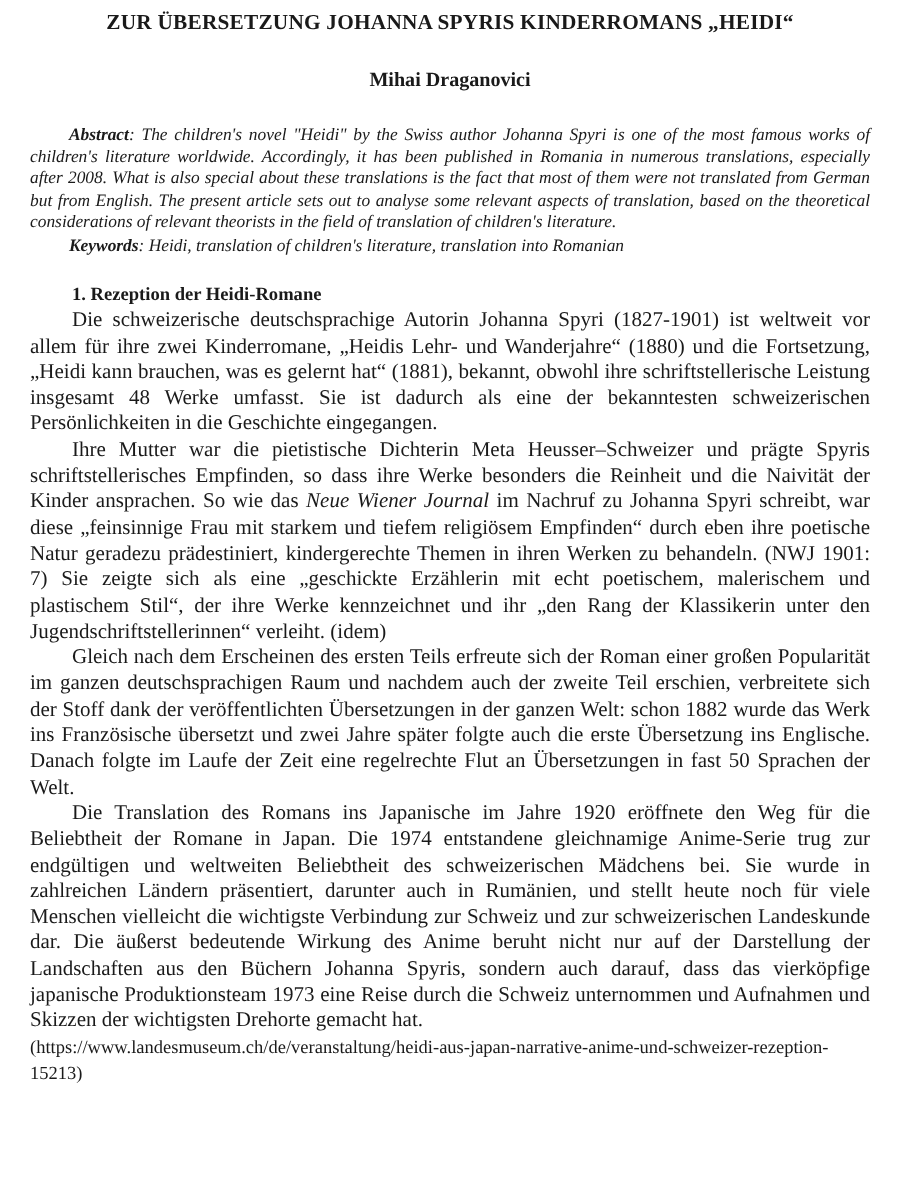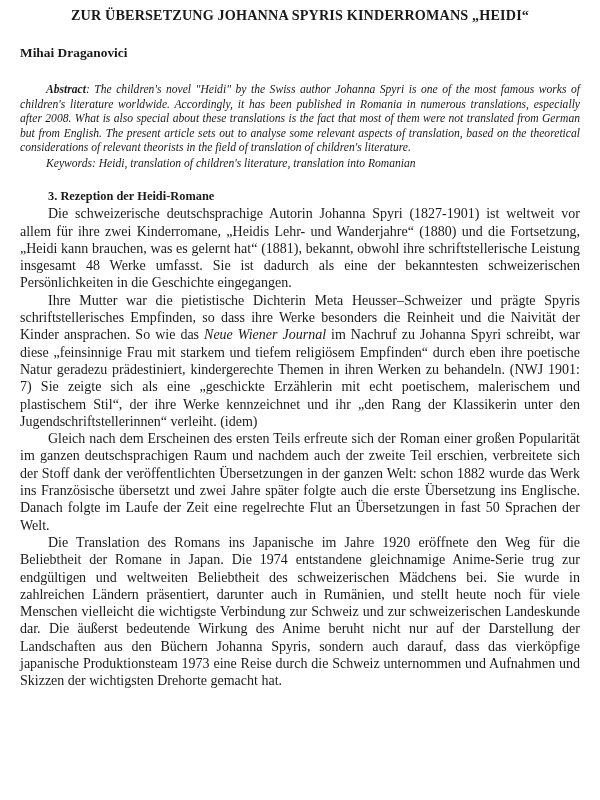--- a/index.html
+++ b/index.html
@@ -28,21 +28,21 @@
     font-weight: bold;
     font-size: 14.2px;
     line-height: 18px;
     letter-spacing: 0.15px;
     margin: 0;
     padding: 0 2px;
   }
   .title .line2 { display: block; }
 
   .author {
-    text-align: left;
+    text-align: center;
     font-weight: bold;
     font-size: 13.4px;
     line-height: 16px;
     margin: 21px 0 0 0;
   }
 
   .abstract {
     font-style: italic;
     font-size: 11.6px;
     line-height: 14.55px;
@@ -54,21 +54,21 @@
   .abstract b { font-weight: bold; }
 
   .keywords {
     font-style: italic;
     font-size: 11.6px;
     line-height: 14.55px;
     text-align: left;
     margin: 1px 0 0 0;
     text-indent: 26px;
   }
-  .keywords b { font-weight: normal; font-style: italic; }
+  .keywords b { font-weight: bold; font-style: italic; }
 
   .doi {
     text-align: right;
     font-style: italic;
     font-weight: bold;
     font-size: 12.1px;
     line-height: 15px;
     margin: 5px 0 0 0;
   }
 
@@ -119,25 +119,26 @@
     <span>ZUR ÜBERSETZUNG JOHANNA SPYRIS KINDERROMANS „HEIDI“</span>
   </h1>
 
   <div class="author">Mihai Draganovici</div>
 
   <p class="abstract"><b>Abstract</b><span>: The children's novel "Heidi" by the Swiss author Johanna Spyri is one of the most famous works of children's literature worldwide. Accordingly, it has been published in Romania in numerous translations, especially after 2008. What is also special about these translations is the fact that most of them were not translated from German but from English. The present article sets out to analyse some relevant aspects of translation, based on the theoretical considerations of relevant theorists in the field of translation of children's literature.</span></p>
 
   <p class="keywords"><b>Keywords</b><span>: Heidi, translation of children's literature, translation into Romanian</span></p>
 
 
-  <h2 class="section-heading">3. Rezeption der Heidi-Romane</h2>
+  <h2 class="section-heading">1. Rezeption der Heidi-Romane</h2>
 
   <p class="body-text first">Die schweizerische deutschsprachige Autorin Johanna Spyri (1827-1901) ist weltweit vor allem für ihre zwei Kinderromane, „Heidis Lehr- und Wanderjahre“ (1880) und die Fortsetzung, „Heidi kann brauchen, was es gelernt hat“ (1881), bekannt, obwohl ihre schriftstellerische Leistung insgesamt 48 Werke umfasst. Sie ist dadurch als eine der bekanntesten schweizerischen Persönlichkeiten in die Geschichte eingegangen.</p>
 
   <p class="body-text"><span>Ihre Mutter war die pietistische Dichterin Meta Heusser–Schweizer und prägte Spyris schriftstellerisches Empfinden, so dass ihre Werke besonders die Reinheit und die Naivität der Kinder ansprachen. So wie das </span><em>Neue Wiener Journal</em><span> im Nachruf zu Johanna Spyri schreibt, war diese „feinsinnige Frau mit starkem und tiefem religiösem Empfinden“ durch eben ihre poetische Natur geradezu prädestiniert, kindergerechte Themen in ihren Werken zu behandeln. (NWJ 1901: 7) Sie zeigte sich als eine „geschickte Erzählerin mit echt poetischem, malerischem und plastischem Stil“, der ihre Werke kennzeichnet und ihr „den Rang der Klassikerin unter den Jugendschriftstellerinnen“ verleiht. (idem)</span></p>
 
   <p class="body-text">Gleich nach dem Erscheinen des ersten Teils erfreute sich der Roman einer großen Popularität im ganzen deutschsprachigen Raum und nachdem auch der zweite Teil erschien, verbreitete sich der Stoff dank der veröffentlichten Übersetzungen in der ganzen Welt: schon 1882 wurde das Werk ins Französische übersetzt und zwei Jahre später folgte auch die erste Übersetzung ins Englische. Danach folgte im Laufe der Zeit eine regelrechte Flut an Übersetzungen in fast 50 Sprachen der Welt.</p>
 
   <p class="body-text">Die Translation des Romans ins Japanische im Jahre 1920 eröffnete den Weg für die Beliebtheit der Romane in Japan. Die 1974 entstandene gleichnamige Anime-Serie trug zur endgültigen und weltweiten Beliebtheit des schweizerischen Mädchens bei. Sie wurde in zahlreichen Ländern präsentiert, darunter auch in Rumänien, und stellt heute noch für viele Menschen vielleicht die wichtigste Verbindung zur Schweiz und zur schweizerischen Landeskunde dar.  Die äußerst bedeutende Wirkung des Anime beruht nicht nur auf der Darstellung der Landschaften aus den Büchern Johanna Spyris, sondern auch darauf, dass das vierköpfige japanische Produktionsteam 1973 eine Reise durch die Schweiz unternommen und Aufnahmen und Skizzen der wichtigsten Drehorte gemacht hat.</p>
 
+  <p class="url-line">(https://www.landesmuseum.ch/de/veranstaltung/heidi-aus-japan-narrative-anime-und-schweizer-rezeption-15213)</p>
 
 
 </div>
 
 </body></html>

